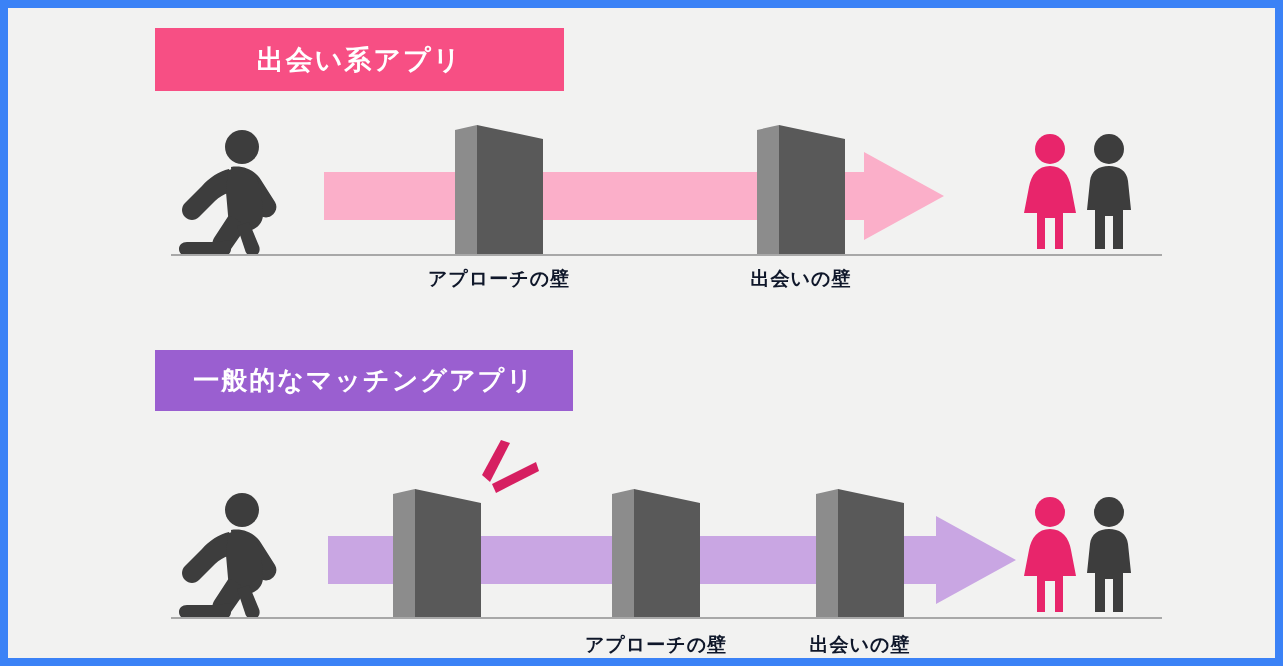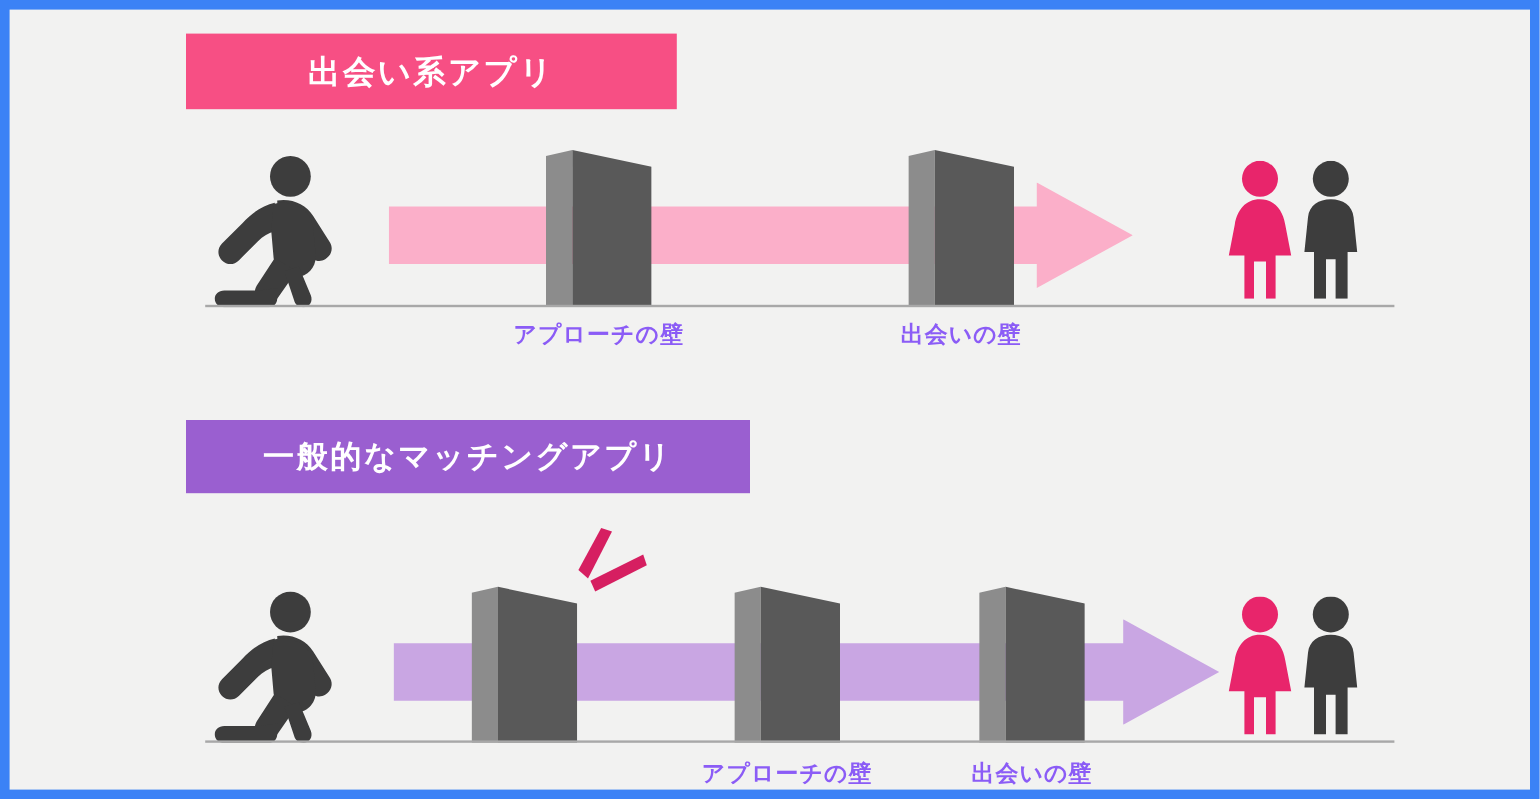--- a/index.html
+++ b/index.html
@@ -45,21 +45,21 @@
     left: 147px;
     top: 20px;
     width: 409px;
     height: 63px;
     background: #f74f84;
     font-size: 27px;
   }
   .badge-matching {
     left: 147px;
     top: 342px;
-    width: 470px;
+    width: 418px;
     height: 61px;
     background: #9a5fd0;
     font-size: 26px;
   }
 
   
   .ground {
     position: absolute;
     height: 2px;
     background: #a8a8a8;
@@ -75,21 +75,21 @@
 
   
   .wall {
     position: absolute;
   }
   .wall svg { display: block; }
 
   
   .wall-label {
     position: absolute;
-    color: #8b5cf6;
+    color: #0f172a;
     font-size: 19px;
     font-weight: 700;
     letter-spacing: 1px;
     white-space: nowrap;
     text-align: center;
     transform: translateX(-50%);
   }
 
   
   .figure { position: absolute; }

